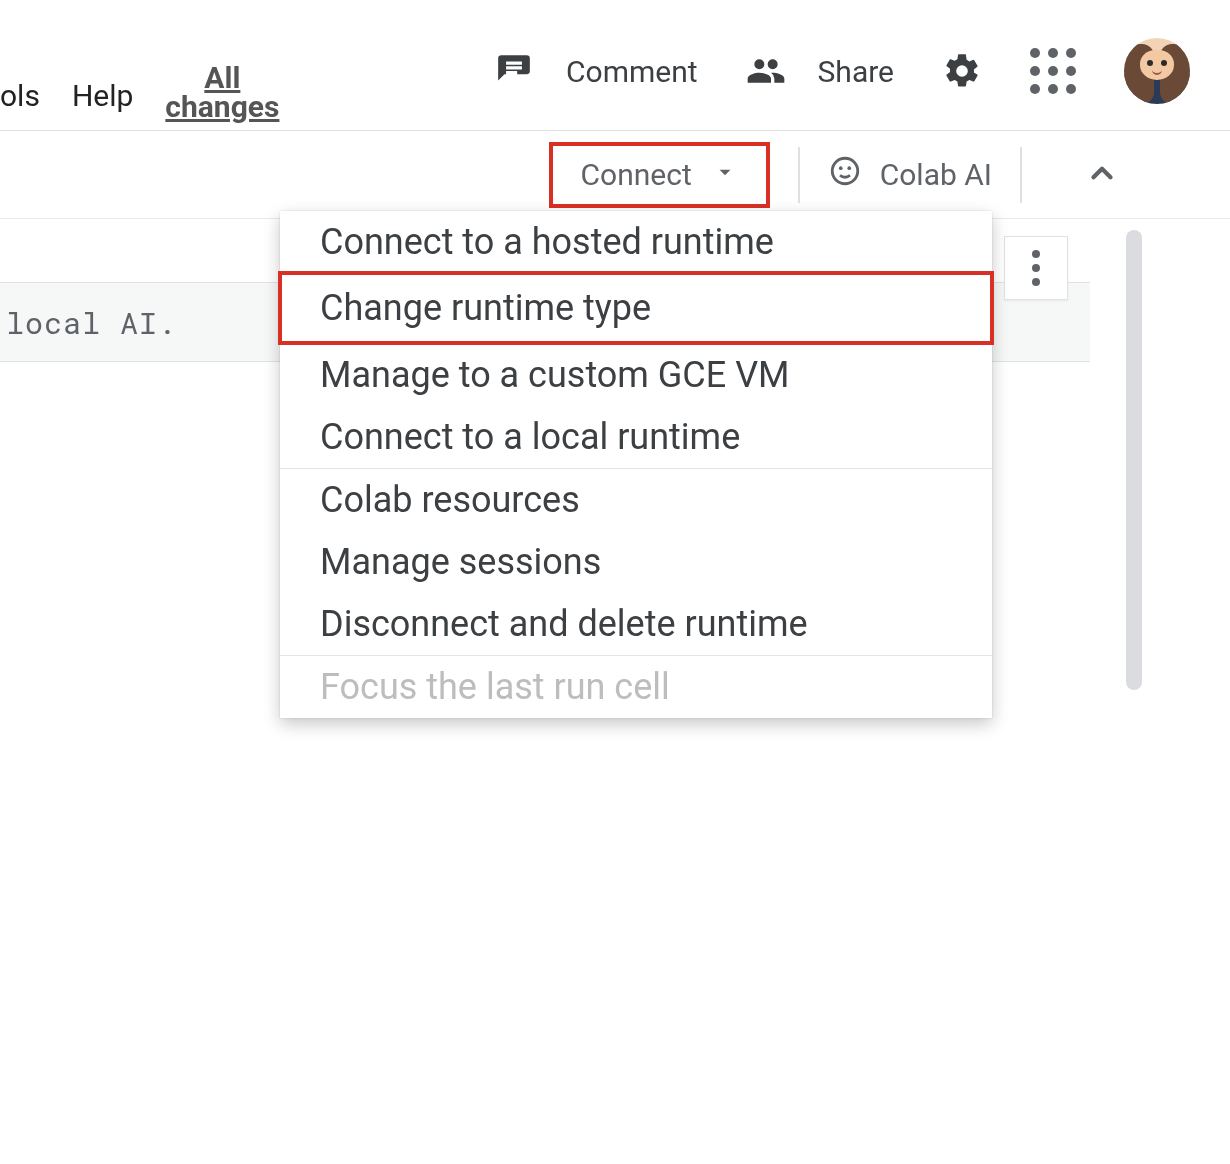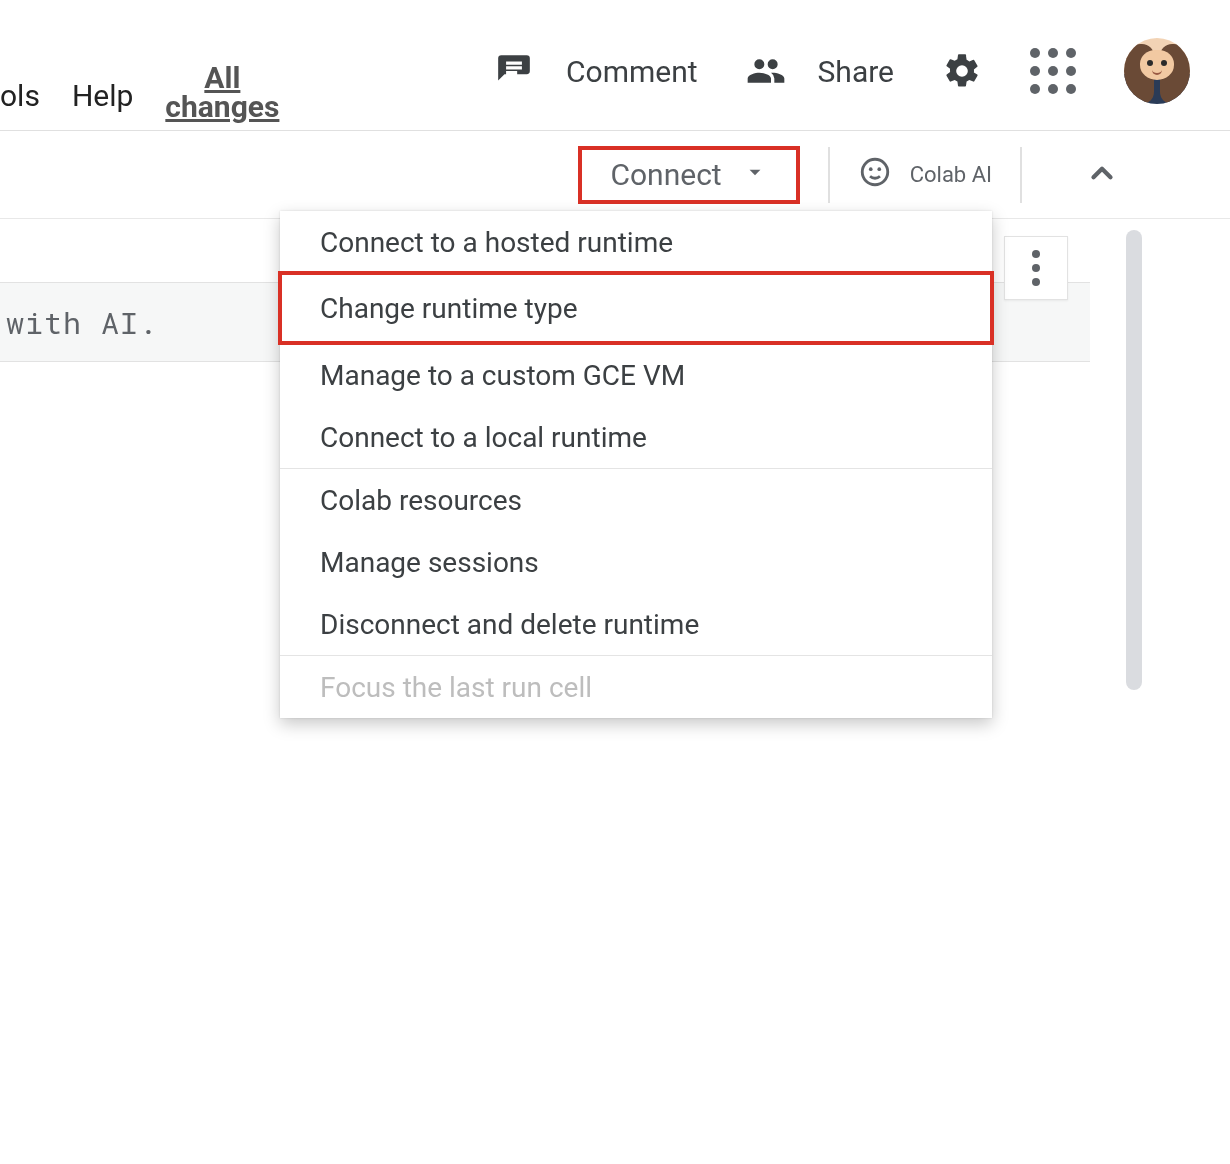--- a/index.html
+++ b/index.html
@@ -88,26 +88,26 @@
       height: 88px;
       border-bottom: 1px solid #e8e8e8;
       display: flex;
       align-items: center;
       justify-content: flex-end;
       padding-right: 100px;
       gap: 0;
     }
     .connect-wrap{
       display:flex; align-items:center; gap:20px;
-      height:58px; padding:0 28px;
+      height:66px; padding:0 28px;
       border:4px solid #d93025;
       font-size:30px; color:#5f6368;text-align:right;
     }
     .vsep{ width:2px; height:56px; background:#e0e0e0; margin:0 28px; }
-    .colab-ai{ display:flex; align-items:center; gap:18px; font-size:22px; color:#5f6368;}
+    .colab-ai{ display:flex; align-items:center; gap:18px; font-size:30px; color:#5f6368;}
     .chevron-pill{
       width:56px;height:56px;display:flex;align-items:center;justify-content:center;
       margin-left:24px; color:#5f6368;
     }
     .scrollbar{
       position:absolute; right:88px; top:230px; width:16px; height:460px;
       background:#dadce0; border-radius:8px;
     }
 
     
@@ -126,21 +126,21 @@
     }
     .kebab-dots{display:flex;flex-direction:column;gap:6px;}
     .kebab-dots span{width:8px;height:8px;background:#5f6368;border-radius:50%;}
 
     
     .menu{
       position:absolute; left:280px; top:211px;
       width:712px;
       background:#fff;
       box-shadow:0 6px 16px rgba(0,0,0,0.22), 0 0 2px rgba(0,0,0,.12);
-      font-size:28px; color:#3c4043;
+      font-size:36px; color:#3c4043;
     }
     .menu .mi{
       height:62px; display:flex; align-items:center; padding:0 40px;
     }
     .menu .mi.disabled{ color:#bdbdbd; }
     .menu .group-sep{ height:1px; background:#e4e4e4; }
     .menu .mi.highlight{
       outline:4px solid #d93025; outline-offset:-2px; height:70px;
     }
 
@@ -234,21 +234,21 @@
       <svg viewBox="0 0 24 24" width="34" height="34" fill="none" stroke="#5f6368" stroke-width="3" stroke-linecap="round" stroke-linejoin="round">
           <polyline points="6 15 12 9 18 15"></polyline>
         </svg>
     </span>
   </div>
 </div>
 
 <div class="scrollbar"></div>
 
 <div class="cell">
-  <span>with AI.</span>
+  <span>local AI.</span>
 </div>
 <div class="cell-kebab">
   <span class="kebab-dots">
       <span></span>
       <span></span>
       <span></span>
     </span>
 </div>
 
 <div class="menu">

